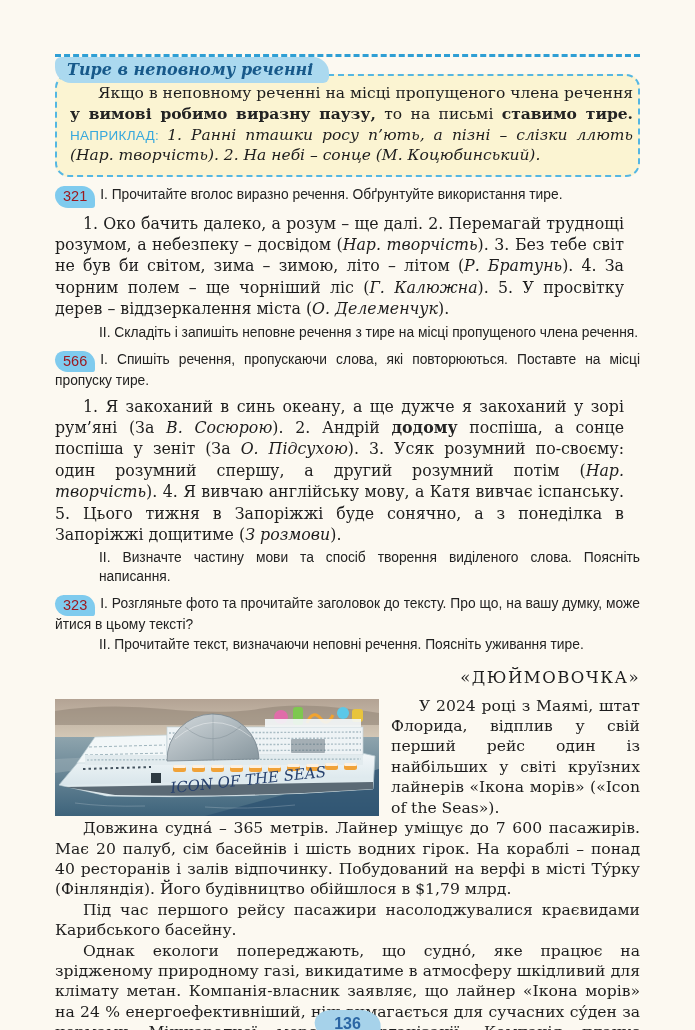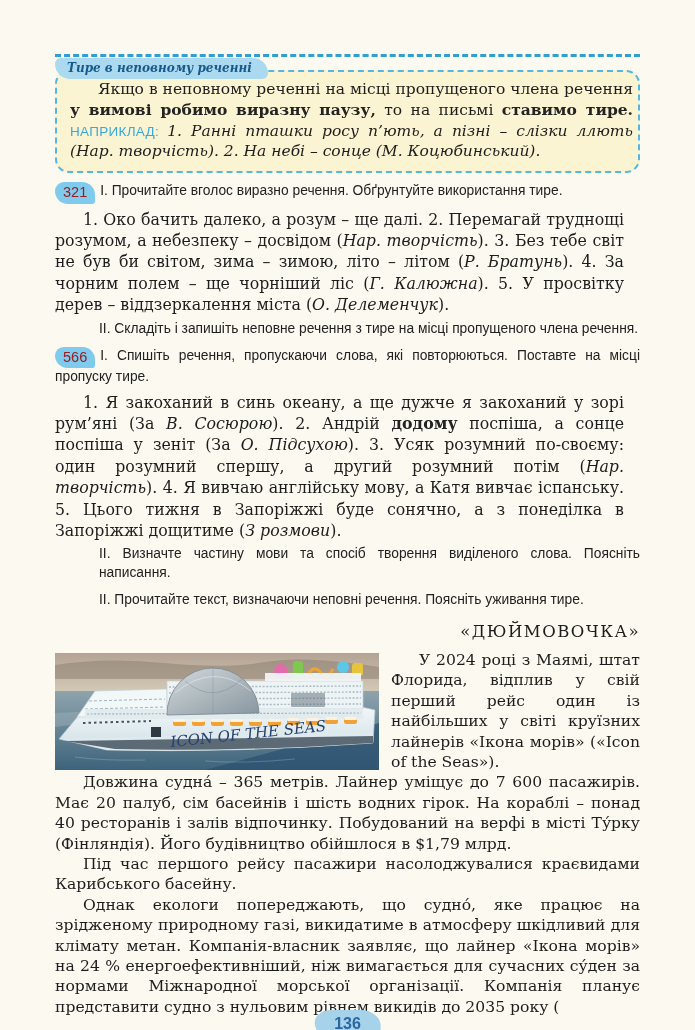--- a/index.html
+++ b/index.html
@@ -18,21 +18,21 @@
     height:0;
   }
 
   .topic-label{
     display:inline-block;
     position:relative;z-index:2;
     background:#abd9ef;
     color:#17598a;
     font-style:italic;
     font-weight:bold;
-    font-size:12px;
+    font-size:16px;
     padding:3px 16px 4px 12px;
     border-radius:6px 16px 6px 16px;
     margin-top:0;
   }
 
   .rule-box{
     position:relative;z-index:1;
     margin-top:-9px;
     background:#fbf4d2;
     border:2px dashed #54b7e3;
@@ -141,20 +141,21 @@
 
   
   <section class="exercise">
     <p class="task"><span class="badge">566</span><span>І. Спишіть речення, пропускаючи слова, які повторюються. Поставте на місці пропуску тире.</span></p>
     <p class="body-text"><span class="sg-n">1. Я закоханий в синь океану, а ще дужче я закоханий у зорі рум’яні (За </span><span class="sg-i">В. Сосюрою</span><span class="sg-n">). 2. Андрій </span><span class="sg-b">додому</span><span class="sg-n"> поспіша, а сонце поспіша у зеніт (За </span><span class="sg-i">О. Підсухою</span><span class="sg-n">). 3. Усяк розумний по-своєму: один розумний спершу, а другий розумний потім (</span><span class="sg-i">Нар. творчість</span><span class="sg-n">). 4. Я вивчаю англійську мову, а Катя вивчає іспанську. 5. Цього тижня в Запоріжжі буде сонячно, а з понеділка в Запоріжжі дощитиме (</span><span class="sg-i">З розмови</span><span class="sg-n">).</span></p>
     <p class="task task2">ІІ. Визначте частину мови та спосіб творення виділеного слова. Поясніть написання.</p>
   </section>
 
   
   <section class="exercise">
+    <p class="task"><span class="badge">323</span><span>І. Розгляньте фото та прочитайте заголовок до тексту. Про що, на вашу думку, може йтися в цьому тексті?</span></p>
     <p class="task task2">ІІ. Прочитайте текст, визначаючи неповні речення. Поясніть уживання тире.</p>
   </section>
 
   <h2 class="article-title">«ДЮЙМОВОЧКА»</h2>
 
   <div class="article">
     <svg class="photo" viewBox="0 0 324 117" xmlns="http://www.w3.org/2000/svg">
       <defs>
         <linearGradient id="sky" x1="0" y1="0" x2="0" y2="1">
           <stop offset="0" stop-color="#b3a394"></stop>

